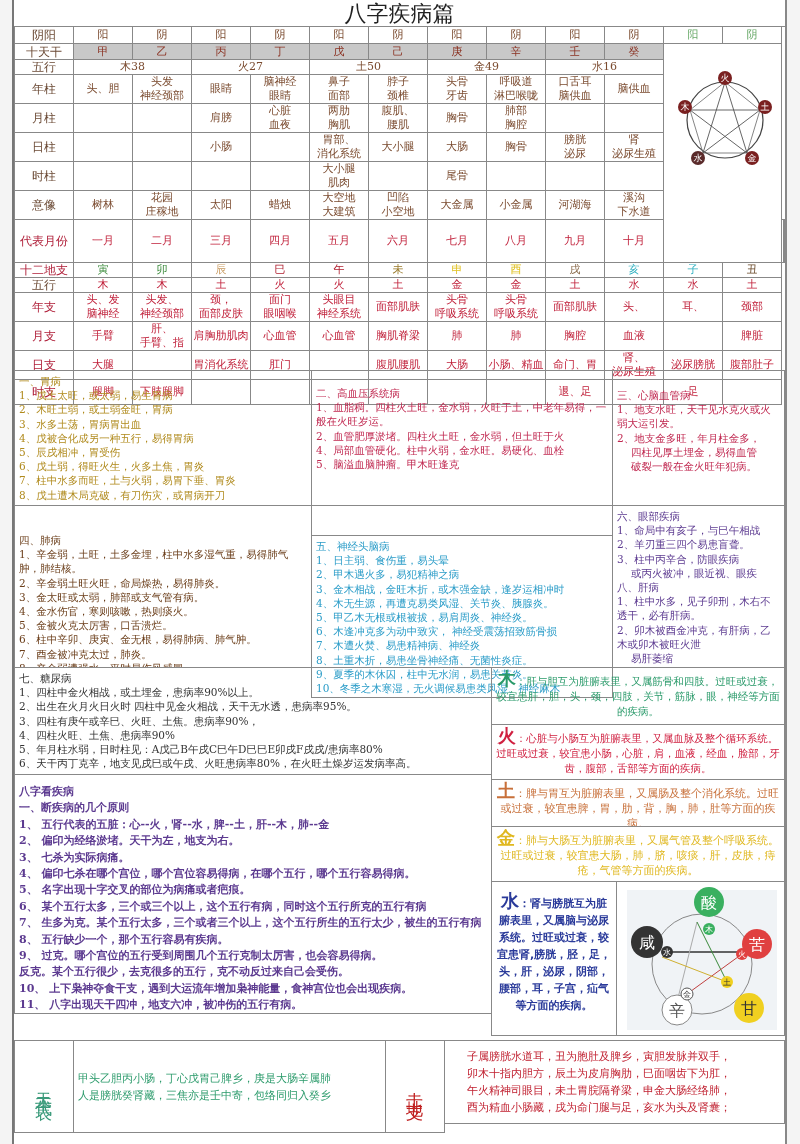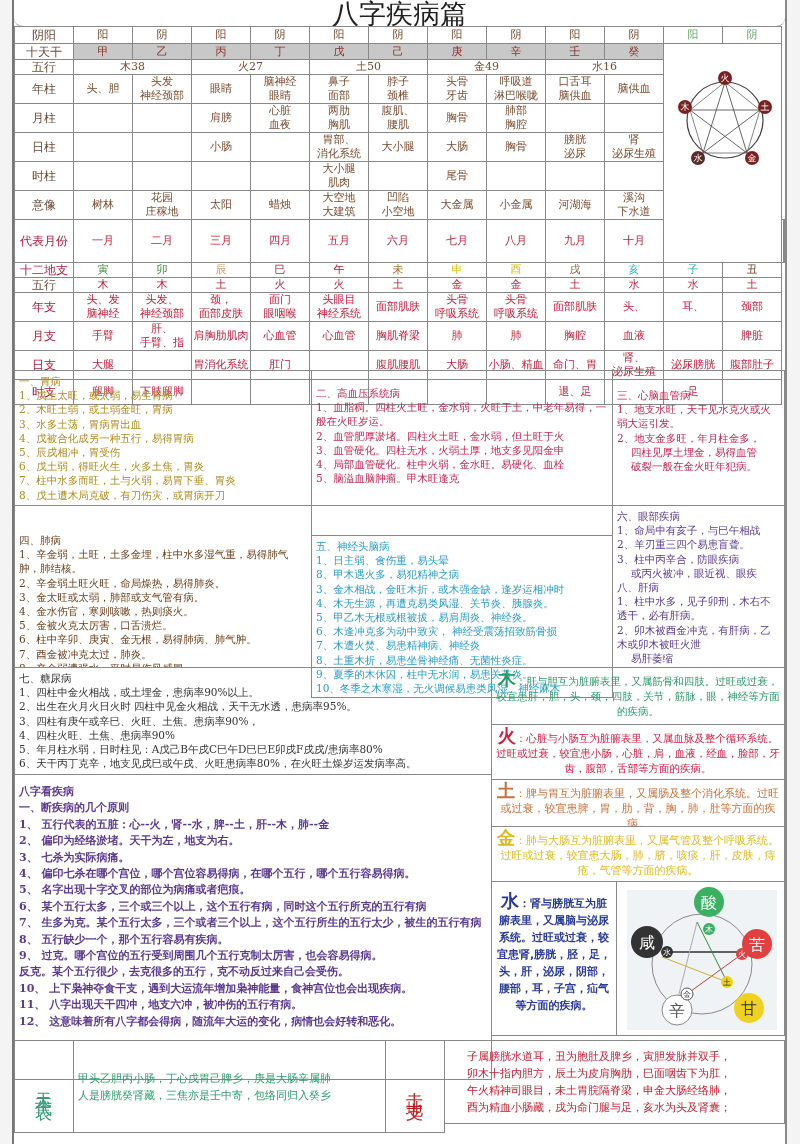--- a/index.html
+++ b/index.html
@@ -1,18 +1,18 @@
 <!DOCTYPE html>
 <html><head>
 <meta charset="utf-8">
 <style>
   html,body{margin:0;padding:0;background:#f4f4f4;}
   body{width:800px;height:1144px;overflow:hidden;font-family:"DejaVu Serif","Liberation Serif",serif;}
   .page{position:absolute;left:12px;top:0;width:775px;height:1144px;background:#fff;border-left:2px solid #777;border-right:2px solid #888;box-sizing:border-box;}
-  .title{position:absolute;left:0;top:0;width:771px;height:26px;text-align:center;font-size:27px;line-height:28px;color:#222;border-bottom:1px solid #888;border-radius:9px;}
+  .title{position:absolute;left:0;top:0;width:771px;height:26px;text-align:center;font-size:22px;line-height:28px;color:#222;border-bottom:1px solid #888;}
   table.grid{position:absolute;left:0;top:26px;border-collapse:collapse;table-layout:fixed;width:771px;font-size:11px;line-height:14px;}
   table.grid td{border:1px solid #888;text-align:center;vertical-align:top;padding:0 1px;color:#7a4a2e;overflow:hidden;}
   table.grid td.lbl{color:#6b4a35;vertical-align:middle;font-size:12px;}
   table.grid tr.stem td.v{background:#c8c8c8;color:#8a3020;}
   .red{color:#c0203a !important;}
   .lbl.red{color:#b0203a !important;}
   .wheel{position:absolute;}
   .box{position:absolute;border:1px solid #888;box-sizing:border-box;padding:3px 4px;font-size:10.5px;line-height:14.2px;overflow:hidden;}
   .box p{margin:0;}
   .gold{color:#b08a1c;}
@@ -305,21 +305,20 @@
         <p>6、戊土弱，得旺火生，火多土焦，胃炎</p>
         <p>7、柱中水多而旺，土与火弱，易胃下垂、胃炎</p>
         <p>8、戊土遭木局克破，有刀伤灾，或胃病开刀</p>
       </div>
   </div>
   <div class="box" style="left:297px;top:370px;width:302px;height:136px;">
     <p class="mag" style="margin-top:12px">二、高血压系统病</p>
     <div id="hyp-items" class="mag">
         <p>1、血脂稠。四柱火土旺，金水弱，火旺于土，中老年易得，一般在火旺岁运。</p>
         <p>2、血管肥厚淤堵。四柱火土旺，金水弱，但土旺于火</p>
-        <p>3、血管硬化。四柱无水，火弱土厚，地支多见阳金申</p>
         <p>4、局部血管硬化。柱中火弱，金水旺。易硬化、血栓</p>
         <p>5、脑溢血脑肿瘤。甲木旺逢克</p>
       </div>
   </div>
   <div class="box" style="left:598px;top:370px;width:173px;height:136px;">
     <p class="mag" style="margin-top:14px">三、心脑血管病</p>
     <div id="cardio-items" class="mag">
         <p>1、地支水旺，天干见水克火或火弱大运引发。</p>
         <p class="">2、地支金多旺，年月柱金多，</p>
         <p class="ind">四柱见厚土埋金，易得血管</p>
@@ -337,21 +336,21 @@
         <p>5、金被火克太厉害，口舌溃烂。</p>
         <p>6、柱中辛卯、庚寅、金无根，易得肺病、肺气肿。</p>
         <p>7、酉金被冲克太过，肺炎。</p>
         <p>8、辛金弱遭强水，平时易伤风感冒。</p>
       </div>
   </div>
   <div class="box" style="left:297px;top:535px;width:302px;height:163px;">
     <p class="cyan">五、神经头脑病</p>
     <div id="nerve-items" class="cyan">
         <p>1、日主弱、食伤重，易头晕</p>
-        <p>8、甲木遇火多，易犯精神之病</p>
+        <p>2、甲木遇火多，易犯精神之病</p>
         <p>3、金木相战，金旺木折，或木强金缺，逢岁运相冲时</p>
         <p>4、木无生源，再遭克易类风湿、关节炎、胰腺炎。</p>
         <p>5、甲乙木无根或根被拔，易肩周炎、神经炎。</p>
         <p>6、木逢冲克多为动中致灾，  神经受震荡招致筋骨损</p>
         <p>7、木遭火焚、易患精神病、神经炎</p>
         <p>8、土重木折，易患坐骨神经痛、无菌性炎症。</p>
         <p>9、夏季的木休囚，柱中无水润，易患关节炎。</p>
         <p>10、冬季之木寒湿，无火调候易患类风湿、神经麻木</p>
       </div>
   </div>
@@ -376,21 +375,21 @@
     <div id="diab-items" class="dark">
         <p>1、四柱中金火相战，或土埋金，患病率90%以上。</p>
         <p>2、出生在火月火日火时 四柱中见金火相战，天干无水透，患病率95%。</p>
         <p>3、四柱有庚午或辛巳、火旺、土焦。患病率90%，</p>
         <p>4、四柱火旺、土焦、患病率90%</p>
         <p>5、年月柱水弱，日时柱见：A戊己B午戌C巳午D巳巳E卯戌F戌戌/患病率80%</p>
         <p>6、天干丙丁克辛，地支见戌巳或午戌、火旺患病率80%，在火旺土燥岁运发病率高。</p>
       </div>
   </div>
 
-  <div class="box" style="left:0;top:774px;width:478px;height:306px;font-size:11px;line-height:16.4px;">
+  <div class="box" style="left:0;top:774px;width:478px;height:240px;font-size:11px;line-height:16.4px;">
     <p class="purple" style="margin-top:6px;font-weight:bold">八字看疾病</p>
     <p class="purple" style="font-weight:bold">一、断疾病的几个原则</p>
     <div id="bazi-items" class="purple" style="font-weight:bold">
         <p>1、 五行代表的五脏：心--火，肾--水，脾--土，肝--木，肺--金</p>
         <p>2、 偏印为经络淤堵。天干为左，地支为右。</p>
         <p>3、 七杀为实际病痛。</p>
         <p>4、 偏印七杀在哪个宫位，哪个宫位容易得病，在哪个五行，哪个五行容易得病。</p>
         <p>5、 名字出现十字交叉的部位为病痛或者疤痕。</p>
         <p>6、 某个五行太多，三个或三个以上，这个五行有病，同时这个五行所克的五行有病</p>
         <p>7、 生多为克。某个五行太多，三个或者三个以上，这个五行所生的五行太少，被生的五行有病</p>

